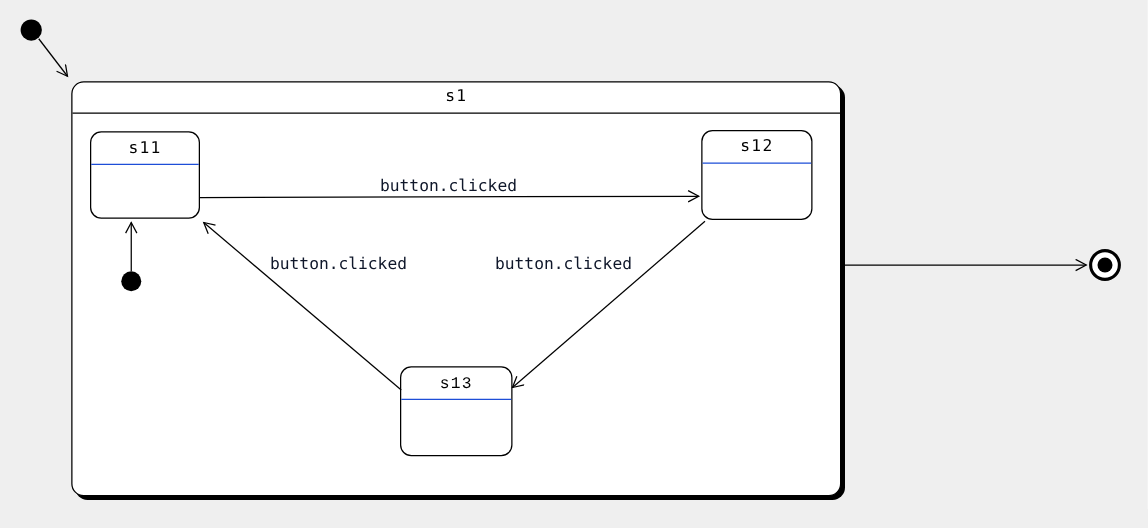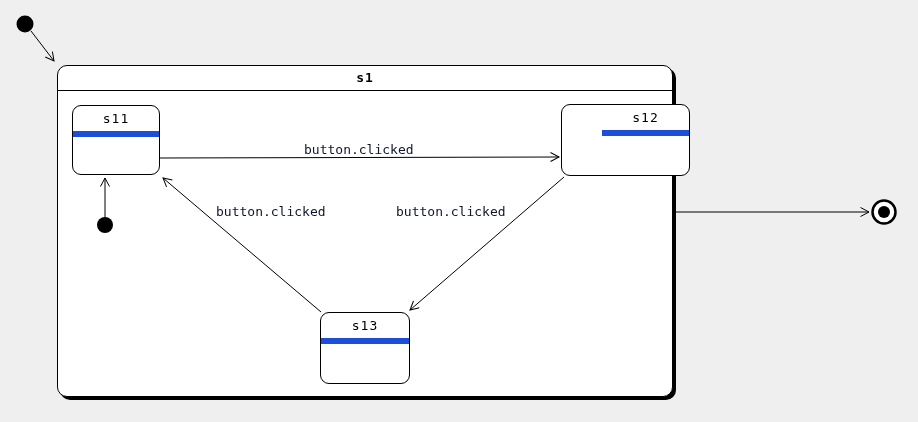--- a/index.html
+++ b/index.html
@@ -25,41 +25,40 @@
     box-shadow: 3px 3px 0 #000;
   }
   .composite-title {
     height: 24px;
     line-height: 24px;
     text-align: center;
     border-bottom: 1px solid #000;
     font-size: 13px;
     color: #000;
     letter-spacing: 1px;
-    font-weight: bold;
   }
   
   .state {
     position: absolute;
     background: #ffffff;
     border: 1px solid #000;
     border-radius: 9px;
   }
   .state-title {
     height: 25px;
     line-height: 25px;
     text-align: center;
-    border-bottom: 6px solid #1d4ed8;
+    border-bottom: 1px solid #1d4ed8;
     font-size: 13px;
     color: #000;
     letter-spacing: 1px;
   }
   #state-s11 { left: 72px;  top: 105px; width: 86px; height: 68px; }
-  #state-s12 { left: 561px; top: 104px; width: 87px; height: 70px; padding-left: 40px; }
-  #state-s13 { left: 320px; top: 312px; width: 88px; height: 70px; }
+  #state-s12 { left: 561px; top: 104px; width: 87px; height: 70px; }
+  #state-s13 { left: 320px; top: 293px; width: 88px; height: 70px; font-family: Liberation Mono, monospace; }
 
   
   .t-label {
     position: absolute;
     font-size: 13px;
     color: #0f172a;
     white-space: nowrap;
     line-height: 15px;
   }
   #label-s11-s12   { left: 304px; top: 142px; }

